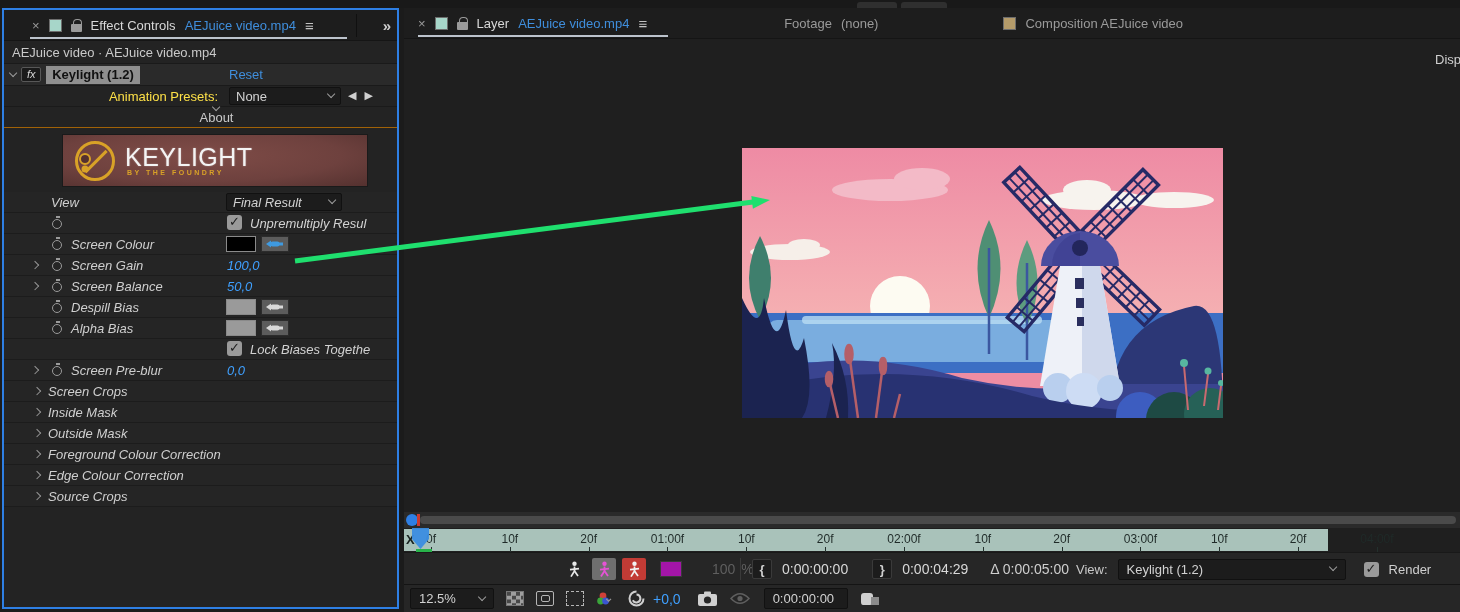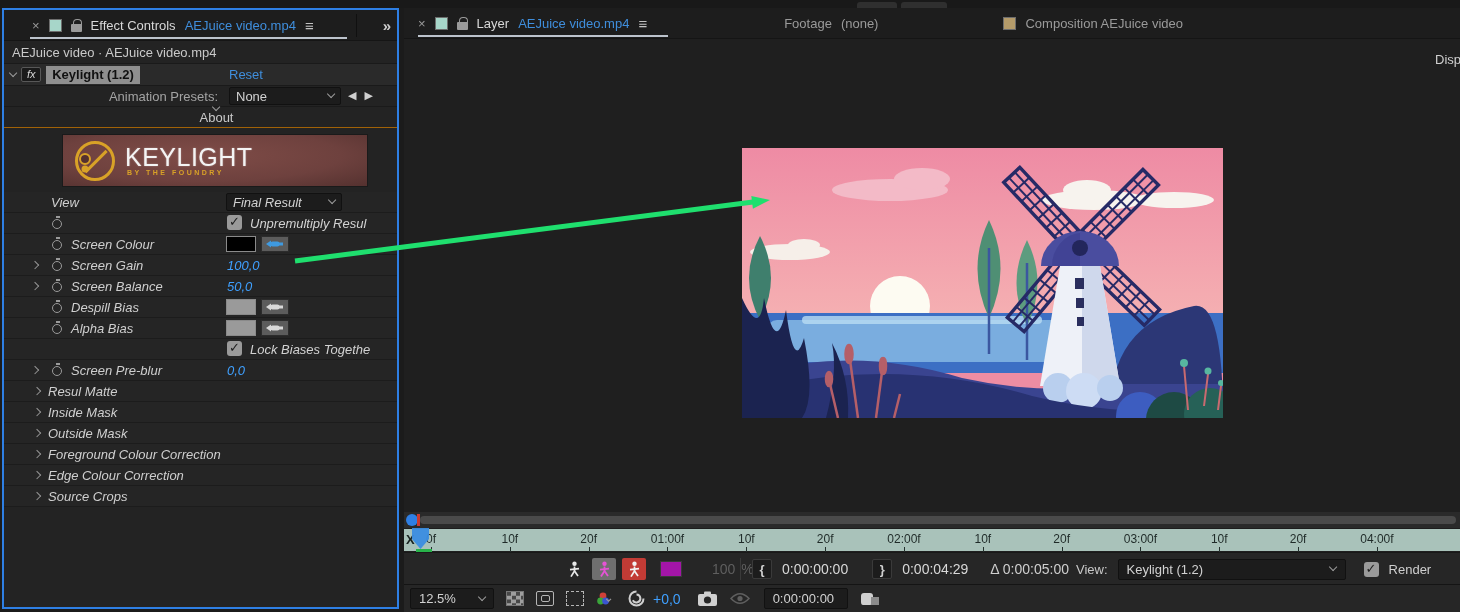--- a/index.html
+++ b/index.html
@@ -37,21 +37,21 @@
   #fx-tabbar .tabsep { position:absolute; right:40px; top:4px; width:1px; height:23px; background:#101010; }
 
   .breadcrumb-row { height:23px; display:flex; align-items:center; padding-left:8px; color:#c9c9c9; background:#232323; border-bottom:1px solid #1a1a1a; }
 
   .fx-header { height:22px; display:flex; align-items:center; background:#2a2a2a; border-bottom:1px solid #1a1a1a; padding-left:6px; gap:5px; position:relative; }
   .fx-badge { width:20px; height:15px; background:#1a1a1a; border:1px solid #585858; border-radius:2px; color:#d6d6d6; font-style:italic; font-size:11px; text-align:center; line-height:13px; }
   .fx-name { background:#8f8f8f; color:#111; font-weight:bold; padding:0 6px; height:18px; line-height:18px; }
   .fx-reset { position:absolute; left:225px; color:#3f8edc; }
 
   .presets-row { height:21px; position:relative; border-bottom:1px solid #1a1a1a; }
-  .presets-label { position:absolute; right:179px; top:3px; color:#a3a3a3; }
+  .presets-label { position:absolute; right:179px; top:3px; color:#fde047; }
   .presets-dd { position:absolute; left:225px; top:1px; width:112px; height:18px; padding:0 6px; justify-content:space-between; }
   .presets-nav { position:absolute; left:344px; top:3px; color:#d0d0d0; font-size:11px; letter-spacing:8px; }
 
   .about-row { height:21px; display:flex; align-items:center; padding-left:32px; border-bottom:1px solid #a16207;flex-direction:column; }
 
   .logo-wrap { height:64px; position:relative; }
   .keylight-logo { position:absolute; left:58px; top:6px; width:306px; height:53px; background:radial-gradient(ellipse at 45% 40%, #7f4c47 0%, #6e413e 60%, #54312f 100%); border:1px solid #1a1a1a; display:flex; align-items:center; padding-left:12px; }
   .kl-circle { width:40px; height:40px; border:3px solid #d9a227; border-radius:50%; position:relative; flex:0 0 auto; }
   .kl-circle::before { content:""; position:absolute; left:3px; top:16px; width:30px; height:3px; background:#d9a227; transform:rotate(-45deg); }
   .kl-circle::after { content:""; position:absolute; left:1px; top:9px; width:8px; height:8px; border:2.5px solid #d9a227; border-radius:50%; box-shadow:0 10px 0 -2.5px #d9a227, 0 10px 0 0 #54312f inset; }
@@ -79,21 +79,21 @@
   .tab-dim { color:#9a9a9a; }
   .clipped-display { position:absolute; right:-4px; top:44px; color:#cfcfcf; }
 
   #artboard { position:absolute; left:338px; top:140px; width:481px; height:270px; background:#ee8da3; }
 
   
   .wa-strip { position:absolute; left:0; top:504px; width:1056px; height:16px; background:#2a2a2a; }
   .wa-bar { position:absolute; left:16px; top:4px; width:1036px; height:8px; background:#4a4a4a; border-radius:4px; }
   .wa-dot { position:absolute; left:2px; top:2px; width:12px; height:12px; background:#2f7fe4; border-radius:50%; }
   .wa-red { position:absolute; left:13px; top:2px; width:3px; height:12px; background:#c93a31; }
-  .ruler { position:absolute; left:0; top:520px; width:1056px; height:23px; background:#a9c2ba; border-top:1px solid #1d1d1d; }
+  .ruler { position:absolute; left:0; top:520px; width:924px; height:23px; background:#a9c2ba; border-top:1px solid #1d1d1d; }
   .ticks { position:absolute; left:5px; top:0; width:990px; height:23px; display:flex; justify-content:space-between; }
   .tick { width:44px; text-align:center; color:#1f2a28; font-size:12px; padding-top:3px; position:relative; }
   .tick::after { content:""; position:absolute; left:50%; bottom:0; width:1px; height:5px; background:#24302d; }
   .ruler-x { position:absolute; left:2px; top:3px; color:#17211f; font-size:13px; font-weight:bold; }
   .playhead { position:absolute; left:8px; top:520px; width:17px; height:21px; background:#3b8de0; clip-path:polygon(0 0,100% 0,100% 52%,50% 100%,0 52%); opacity:.95; }
   .wa-green { position:absolute; left:12px; top:541px; width:16px; height:4px; background:#28b34a; }
 
   
   .transport { position:absolute; left:0; top:544px; width:1056px; height:32px; background:#262626; border-top:1px solid #191919; }
   .transport .grp { position:absolute; top:0; height:32px; display:flex; align-items:center; }
@@ -265,21 +265,21 @@
           <i></i>
         </span>
       <span class="plabel">Screen Pre-blur</span>
       <span class="pval">0,0</span>
     </div>
 
     <div>
 
         <div class="prow grow">
           <span class="chev-slot caret right"></span>
-          <span class="plabel">Resul Matte</span>
+          <span class="plabel">Screen Crops</span>
         </div>
 
         <div class="prow grow">
           <span class="chev-slot caret right"></span>
           <span class="plabel">Inside Mask</span>
         </div>
 
         <div class="prow grow">
           <span class="chev-slot caret right"></span>
           <span class="plabel">Outside Mask</span>

